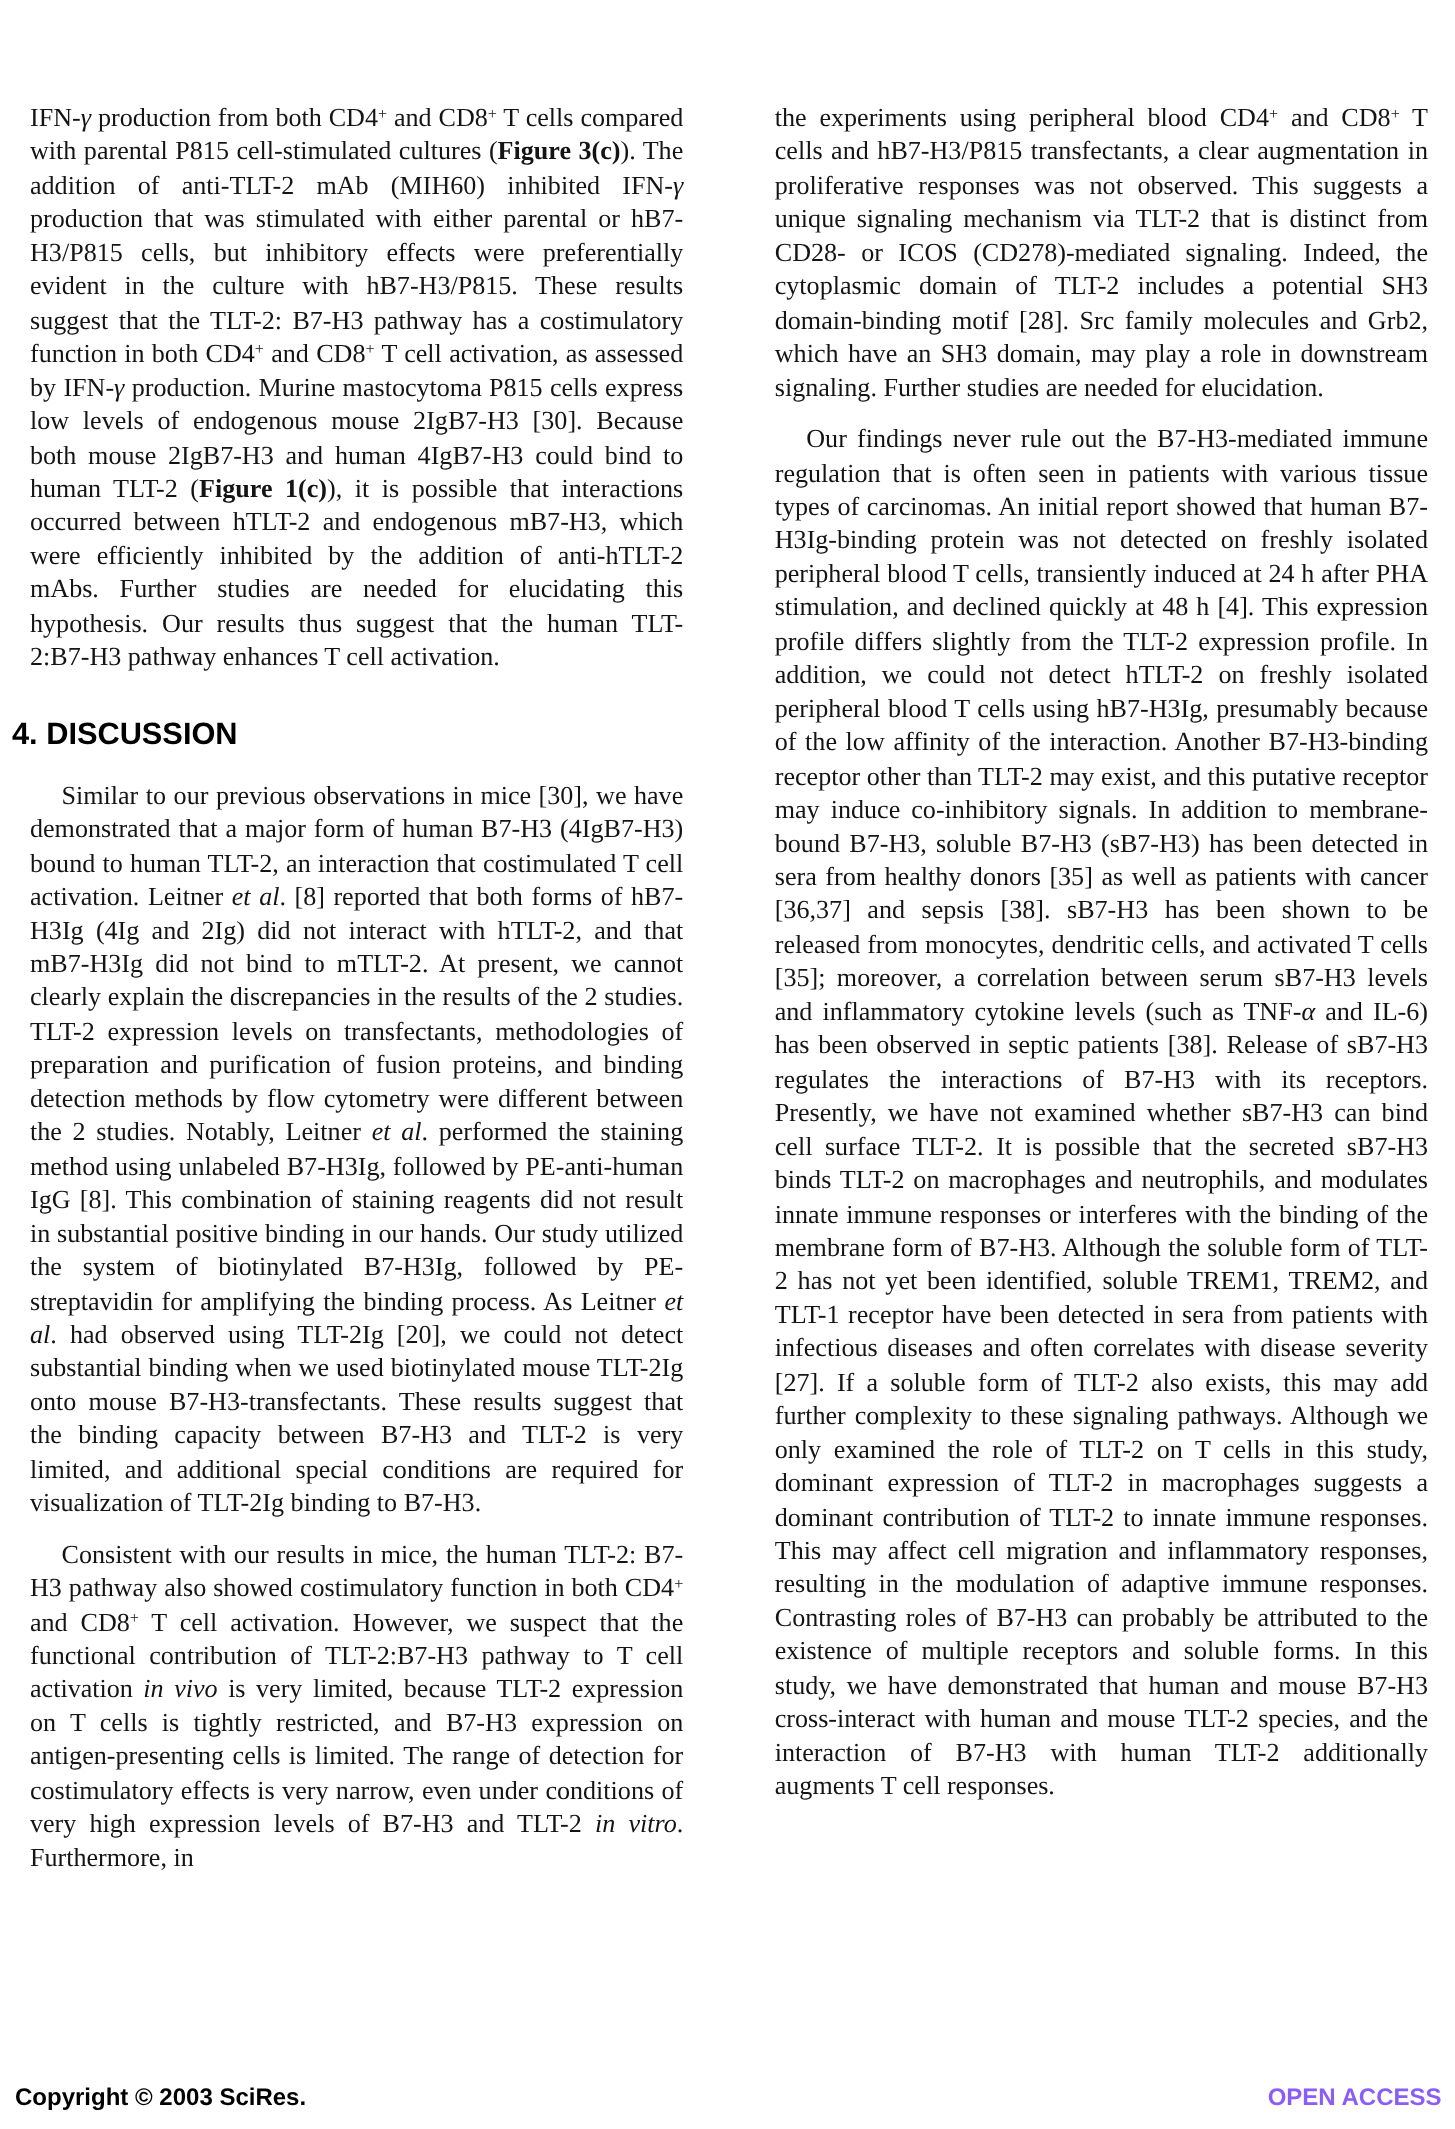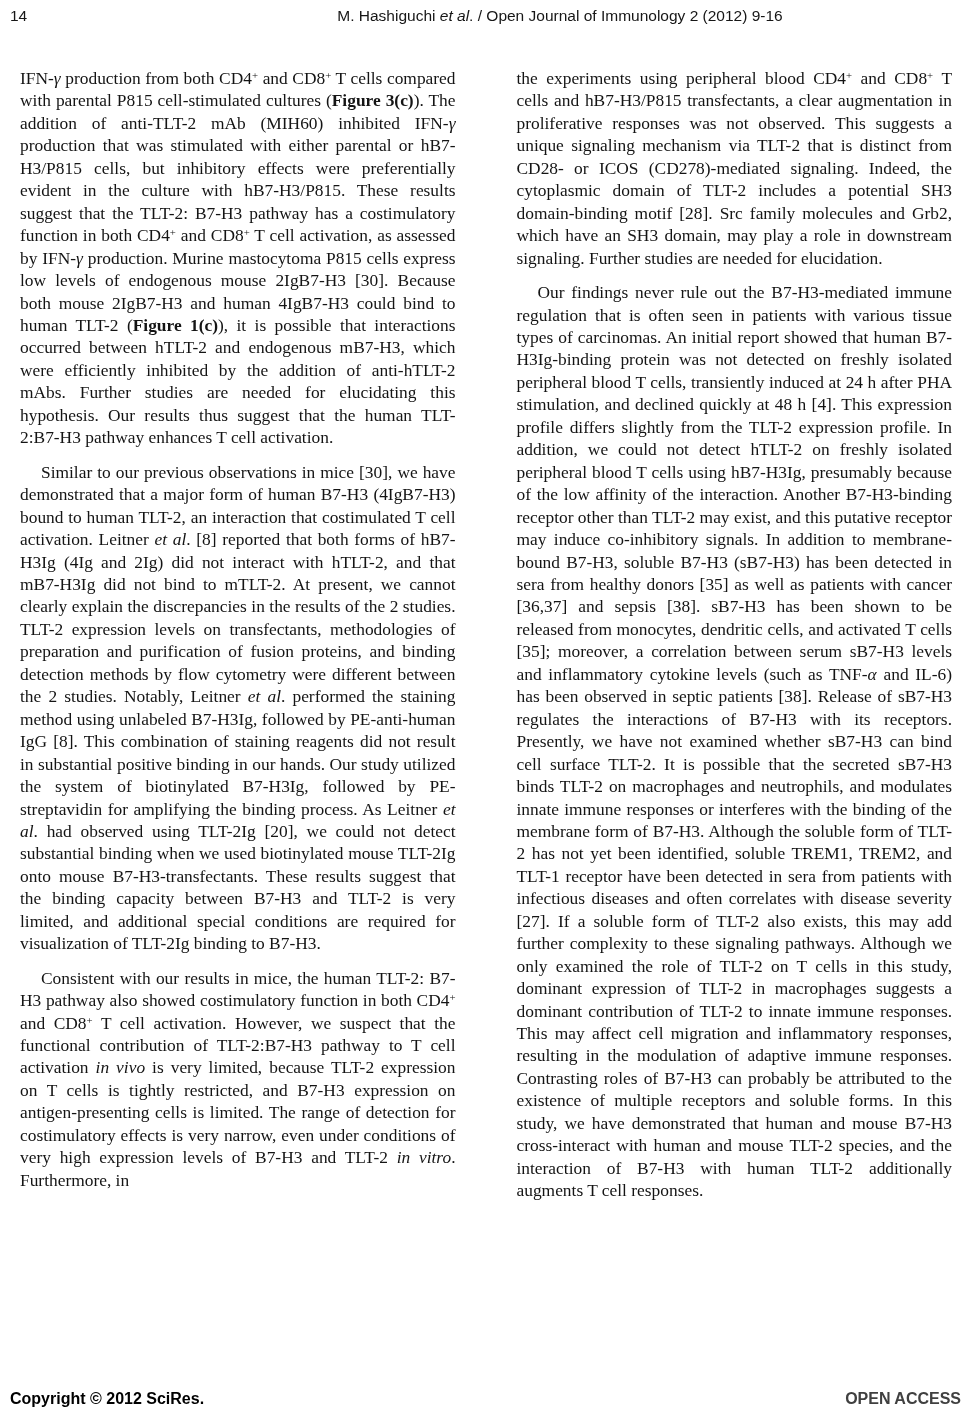--- a/index.html
+++ b/index.html
@@ -70,38 +70,35 @@
     font-weight: 700;
     font-size: 16px;
     color: #000000;
   }
 </style>
 </head>
 <body>
 
 <div class="page">
 
-  <header class="running-head">
-    <span class="pageno">14</span>
-    <span class="running-title">M. Hashiguchi <i>et al</i>. / Open Journal of Immunology 2 (2012) 9-16</span>
-  </header>
 
   <main class="columns">
 
     <section class="col">
       <p>IFN-<i>γ</i> production from both CD4<sup class="ss">+</sup> and CD8<sup class="ss">+</sup> T cells compared with parental P815 cell-stimulated cultures (<b>Figure 3(c)</b>). The addition of anti-TLT-2 mAb (MIH60) inhibited IFN-<i>γ</i> production that was stimulated with either parental or hB7-H3/P815 cells, but inhibitory effects were preferentially evident in the culture with hB7-H3/P815. These results suggest that the TLT-2: B7-H3 pathway has a costimulatory function in both CD4<sup class="ss">+</sup> and CD8<sup class="ss">+</sup> T cell activation, as assessed by IFN-<i>γ</i> production. Murine mastocytoma P815 cells express low levels of endogenous mouse 2IgB7-H3 [30]. Because both mouse 2IgB7-H3 and human 4IgB7-H3 could bind to human TLT-2 (<b>Figure 1(c)</b>), it is possible that interactions occurred between hTLT-2 and endogenous mB7-H3, which were efficiently inhibited by the addition of anti-hTLT-2 mAbs. Further studies are needed for elucidating this hypothesis. Our results thus suggest that the human TLT-2:B7-H3 pathway enhances T cell activation.</p>
+      <h2 class="section-heading">4. DISCUSSION</h2>
       <p class="indent">Similar to our previous observations in mice [30], we have demonstrated that a major form of human B7-H3 (4IgB7-H3) bound to human TLT-2, an interaction that costimulated T cell activation. Leitner <i>et al</i>. [8] reported that both forms of hB7-H3Ig (4Ig and 2Ig) did not interact with hTLT-2, and that mB7-H3Ig did not bind to mTLT-2. At present, we cannot clearly explain the discrepancies in the results of the 2 studies. TLT-2 expression levels on transfectants, methodologies of preparation and purification of fusion proteins, and binding detection methods by flow cytometry were different between the 2 studies. Notably, Leitner <i>et al</i>. performed the staining method using unlabeled B7-H3Ig, followed by PE-anti-human IgG [8]. This combination of staining reagents did not result in substantial positive binding in our hands. Our study utilized the system of biotinylated B7-H3Ig, followed by PE-streptavidin for amplifying the binding process. As Leitner <i>et al</i>. had observed using TLT-2Ig [20], we could not detect substantial binding when we used biotinylated mouse TLT-2Ig onto mouse B7-H3-transfectants. These results suggest that the binding capacity between B7-H3 and TLT-2 is very limited, and additional special conditions are required for visualization of TLT-2Ig binding to B7-H3.</p>
       <p class="indent">Consistent with our results in mice, the human TLT-2: B7-H3 pathway also showed costimulatory function in both CD4<sup class="ss">+</sup> and CD8<sup class="ss">+</sup> T cell activation. However, we suspect that the functional contribution of TLT-2:B7-H3 pathway to T cell activation <i>in vivo</i> is very limited, because TLT-2 expression on T cells is tightly restricted, and B7-H3 expression on antigen-presenting cells is limited. The range of detection for costimulatory effects is very narrow, even under conditions of very high expression levels of B7-H3 and TLT-2 <i>in vitro</i>. Furthermore, in</p>
     </section>
 
     <section class="col">
       <p>the experiments using peripheral blood CD4<sup class="ss">+</sup> and CD8<sup class="ss">+</sup> T cells and hB7-H3/P815 transfectants, a clear augmentation in proliferative responses was not observed. This suggests a unique signaling mechanism via TLT-2 that is distinct from CD28- or ICOS (CD278)-mediated signaling. Indeed, the cytoplasmic domain of TLT-2 includes a potential SH3 domain-binding motif [28]. Src family molecules and Grb2, which have an SH3 domain, may play a role in downstream signaling. Further studies are needed for elucidation.</p>
       <p class="indent">Our findings never rule out the B7-H3-mediated immune regulation that is often seen in patients with various tissue types of carcinomas. An initial report showed that human B7-H3Ig-binding protein was not detected on freshly isolated peripheral blood T cells, transiently induced at 24 h after PHA stimulation, and declined quickly at 48 h [4]. This expression profile differs slightly from the TLT-2 expression profile. In addition, we could not detect hTLT-2 on freshly isolated peripheral blood T cells using hB7-H3Ig, presumably because of the low affinity of the interaction. Another B7-H3-binding receptor other than TLT-2 may exist, and this putative receptor may induce co-inhibitory signals. In addition to membrane-bound B7-H3, soluble B7-H3 (sB7-H3) has been detected in sera from healthy donors [35] as well as patients with cancer [36,37] and sepsis [38]. sB7-H3 has been shown to be released from monocytes, dendritic cells, and activated T cells [35]; moreover, a correlation between serum sB7-H3 levels and inflammatory cytokine levels (such as TNF-<i>α</i> and IL-6) has been observed in septic patients [38]. Release of sB7-H3 regulates the interactions of B7-H3 with its receptors. Presently, we have not examined whether sB7-H3 can bind cell surface TLT-2. It is possible that the secreted sB7-H3 binds TLT-2 on macrophages and neutrophils, and modulates innate immune responses or interferes with the binding of the membrane form of B7-H3. Although the soluble form of TLT-2 has not yet been identified, soluble TREM1, TREM2, and TLT-1 receptor have been detected in sera from patients with infectious diseases and often correlates with disease severity [27]. If a soluble form of TLT-2 also exists, this may add further complexity to these signaling pathways. Although we only examined the role of TLT-2 on T cells in this study, dominant expression of TLT-2 in macrophages suggests a dominant contribution of TLT-2 to innate immune responses. This may affect cell migration and inflammatory responses, resulting in the modulation of adaptive immune responses. Contrasting roles of B7-H3 can probably be attributed to the existence of multiple receptors and soluble forms. In this study, we have demonstrated that human and mouse B7-H3 cross-interact with human and mouse TLT-2 species, and the interaction of B7-H3 with human TLT-2 additionally augments T cell responses.</p>
     </section>
 
   </main>
 
   <footer class="page-footer">
-    <span>Copyright © 2012 SciRes.</span>
-    <span style="color: #404040; margin-left: 26px;">OPEN ACCESS</span>
+    <span>Copyright © 2003 SciRes.</span>
+    <span style="color: #8b5cf6; margin-left: 26px;">OPEN ACCESS</span>
   </footer>
 
 </div>
 
 </body></html>

